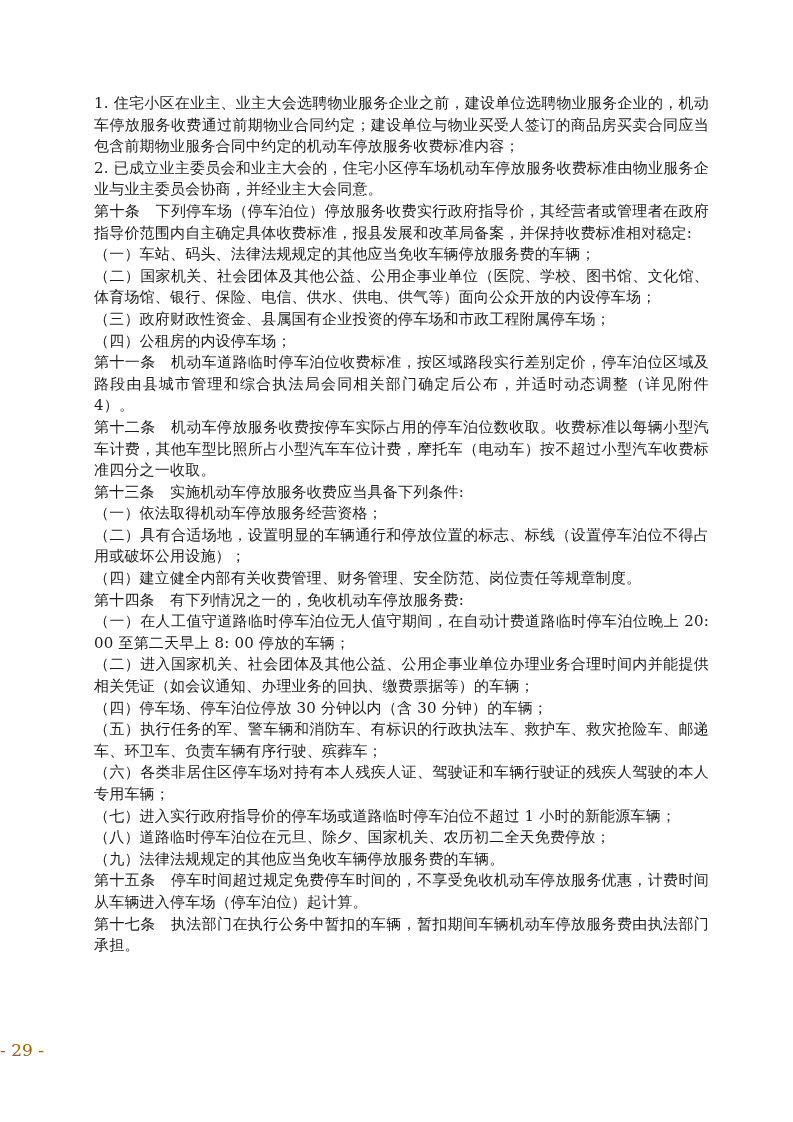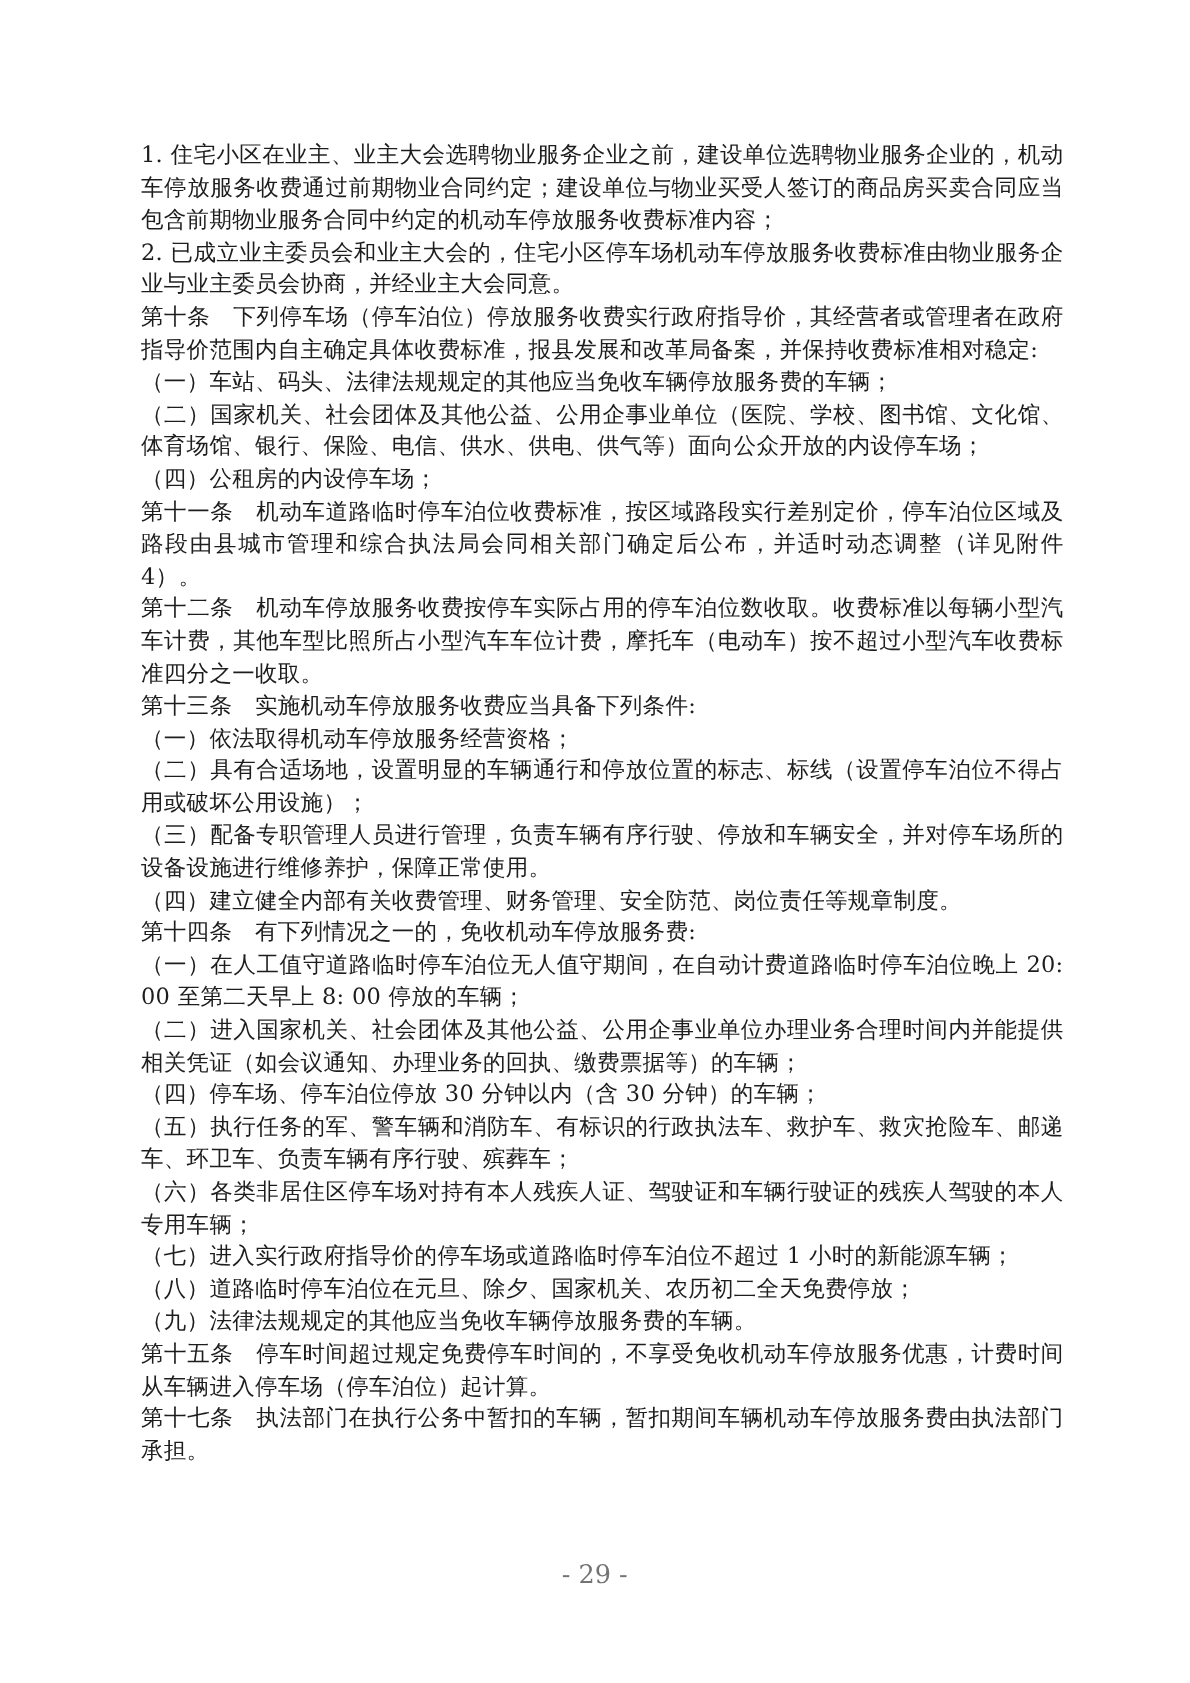--- a/index.html
+++ b/index.html
@@ -29,42 +29,41 @@
   }
   .para {
     margin: 0;
     padding: 0;
   }
   .page-footer {
     position: absolute;
     left: 0;
     top: 1040px;
     width: 100%;
-    text-align: center;
     font-size: 17px;
-    color: #737373;
+    color: #a16207;
   }
 </style>
 </head>
 <body>
 
 <div class="page">
   <div class="doc-body" id="doc-body">
       <div class="para">1. 住宅小区在业主、业主大会选聘物业服务企业之前，建设单位选聘物业服务企业的，机动车停放服务收费通过前期物业合同约定；建设单位与物业买受人签订的商品房买卖合同应当包含前期物业服务合同中约定的机动车停放服务收费标准内容；</div>
       <div class="para">2. 已成立业主委员会和业主大会的，住宅小区停车场机动车停放服务收费标准由物业服务企业与业主委员会协商，并经业主大会同意。</div>
       <div class="para">第十条　下列停车场（停车泊位）停放服务收费实行政府指导价，其经营者或管理者在政府指导价范围内自主确定具体收费标准，报县发展和改革局备案，并保持收费标准相对稳定:</div>
       <div class="para">（一）车站、码头、法律法规规定的其他应当免收车辆停放服务费的车辆；</div>
       <div class="para">（二）国家机关、社会团体及其他公益、公用企事业单位（医院、学校、图书馆、文化馆、体育场馆、银行、保险、电信、供水、供电、供气等）面向公众开放的内设停车场；</div>
+      <div class="para">（三）政府财政性资金、县属国有企业投资的停车场和市政工程附属停车场；</div>
       <div class="para">（四）公租房的内设停车场；</div>
       <div class="para">第十一条　机动车道路临时停车泊位收费标准，按区域路段实行差别定价，停车泊位区域及路段由县城市管理和综合执法局会同相关部门确定后公布，并适时动态调整（详见附件 4）。</div>
       <div class="para">第十二条　机动车停放服务收费按停车实际占用的停车泊位数收取。收费标准以每辆小型汽车计费，其他车型比照所占小型汽车车位计费，摩托车（电动车）按不超过小型汽车收费标准四分之一收取。</div>
       <div class="para">第十三条　实施机动车停放服务收费应当具备下列条件:</div>
       <div class="para">（一）依法取得机动车停放服务经营资格；</div>
       <div class="para">（二）具有合适场地，设置明显的车辆通行和停放位置的标志、标线（设置停车泊位不得占用或破坏公用设施）；</div>
-      <div class="para">（三）配备专职管理人员进行管理，负责车辆有序行驶、停放和车辆安全，并对停车场所的设备设施进行维修养护，保障正常使用。</div>
       <div class="para">（四）建立健全内部有关收费管理、财务管理、安全防范、岗位责任等规章制度。</div>
       <div class="para">第十四条　有下列情况之一的，免收机动车停放服务费:</div>
       <div class="para">（一）在人工值守道路临时停车泊位无人值守期间，在自动计费道路临时停车泊位晚上 20: 00 至第二天早上 8: 00 停放的车辆；</div>
       <div class="para">（二）进入国家机关、社会团体及其他公益、公用企事业单位办理业务合理时间内并能提供相关凭证（如会议通知、办理业务的回执、缴费票据等）的车辆；</div>
       <div class="para">（四）停车场、停车泊位停放 30 分钟以内（含 30 分钟）的车辆；</div>
       <div class="para">（五）执行任务的军、警车辆和消防车、有标识的行政执法车、救护车、救灾抢险车、邮递车、环卫车、负责车辆有序行驶、殡葬车；</div>
       <div class="para">（六）各类非居住区停车场对持有本人残疾人证、驾驶证和车辆行驶证的残疾人驾驶的本人专用车辆；</div>
       <div class="para">（七）进入实行政府指导价的停车场或道路临时停车泊位不超过 1 小时的新能源车辆；</div>
       <div class="para">（八）道路临时停车泊位在元旦、除夕、国家机关、农历初二全天免费停放；</div>
       <div class="para">（九）法律法规规定的其他应当免收车辆停放服务费的车辆。</div>

